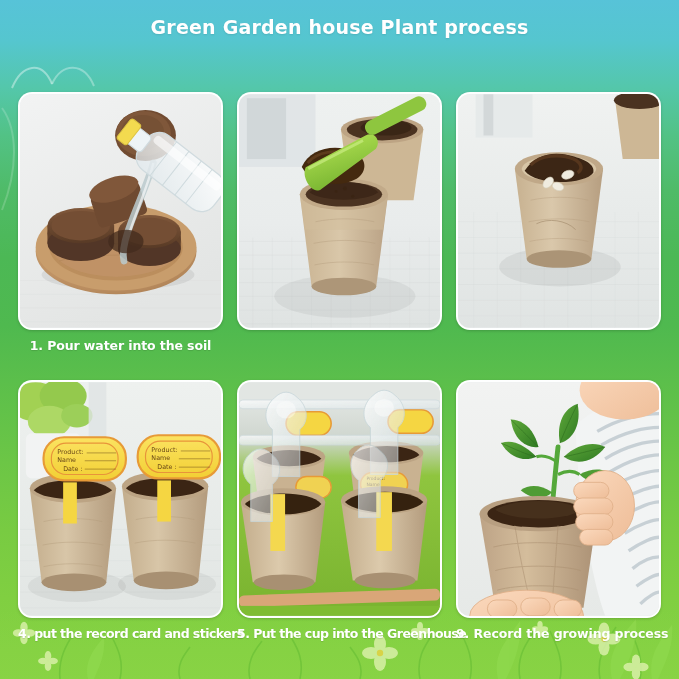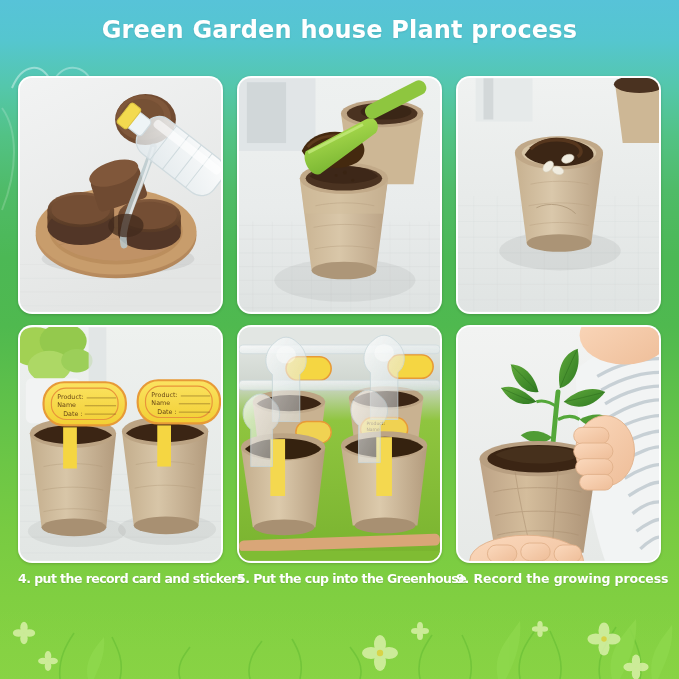--- a/index.html
+++ b/index.html
@@ -47,21 +47,21 @@
     pointer-events: none;
   }
 
   
   .title {
     position: absolute;
     top: 16px;
     left: 0;
     width: 679px;
     text-align: center;
-    font-size: 24px;
+    font-size: 19px;
     font-weight: bold;
     color: #ffffff;
     letter-spacing: 0.2px;
     text-shadow: 0 1px 2px rgba(0,0,0,0.10);
     font-family: "DejaVu Sans", sans-serif;
   }
 
   
   .grid {
     position: absolute;
@@ -79,20 +79,21 @@
   .photo {
     position: relative;
     width: 205px;
     height: 238px;
     border-radius: 14px;
     overflow: hidden;
     background: #eceff1;
     box-shadow: 0 1px 3px rgba(0,0,0,0.18);
     border: 2px solid rgba(255,255,255,0.95);
     box-sizing: border-box;
+    margin-top: 16px;
   }
   .photo svg { display: block; width: 100%; height: 100%; }
 
   .caption {
     margin-top: 8px;
     text-align: center;
     font-size: 12.5px;
     font-weight: bold;
     color: #ffffff;
     font-family: "DejaVu Sans", sans-serif;
@@ -267,20 +268,21 @@
             <rect x="152" y="112" width="20" height="20" rx="4" fill="#eef4f6" stroke="#cfdade" stroke-width="1.2"></rect>
             <rect x="149" y="128" width="26" height="13" rx="3" fill="#f3d94a" stroke="#dcc23c" stroke-width="1"></rect>
             <g stroke="#c9d6da" stroke-width="1" opacity="0.85">
               <path d="M140 44 H184 M140 58 H184 M140 74 H184 M140 90 H184"></path>
             </g>
             <rect x="146" y="26" width="9" height="84" rx="4" fill="#ffffff" opacity="0.6"></rect>
           </g>
           <rect x="0" y="0" width="205" height="238" fill="#ffffff" opacity="0.03"></rect>
         </svg>
       </div>
+      <div class="caption">1. Pour water into the soil</div>
     </div>
 
     <div class="step">
       <div class="photo">
         <svg viewBox="0 0 205 238">
           <defs>
             <linearGradient id="bg2" x1="0" y1="0" x2="0" y2="1">
               <stop offset="0%" stop-color="#eef1f0"></stop>
                 <stop offset="55%" stop-color="#e9ecec"></stop>
               <stop offset="100%" stop-color="#dfe3e2"></stop>

